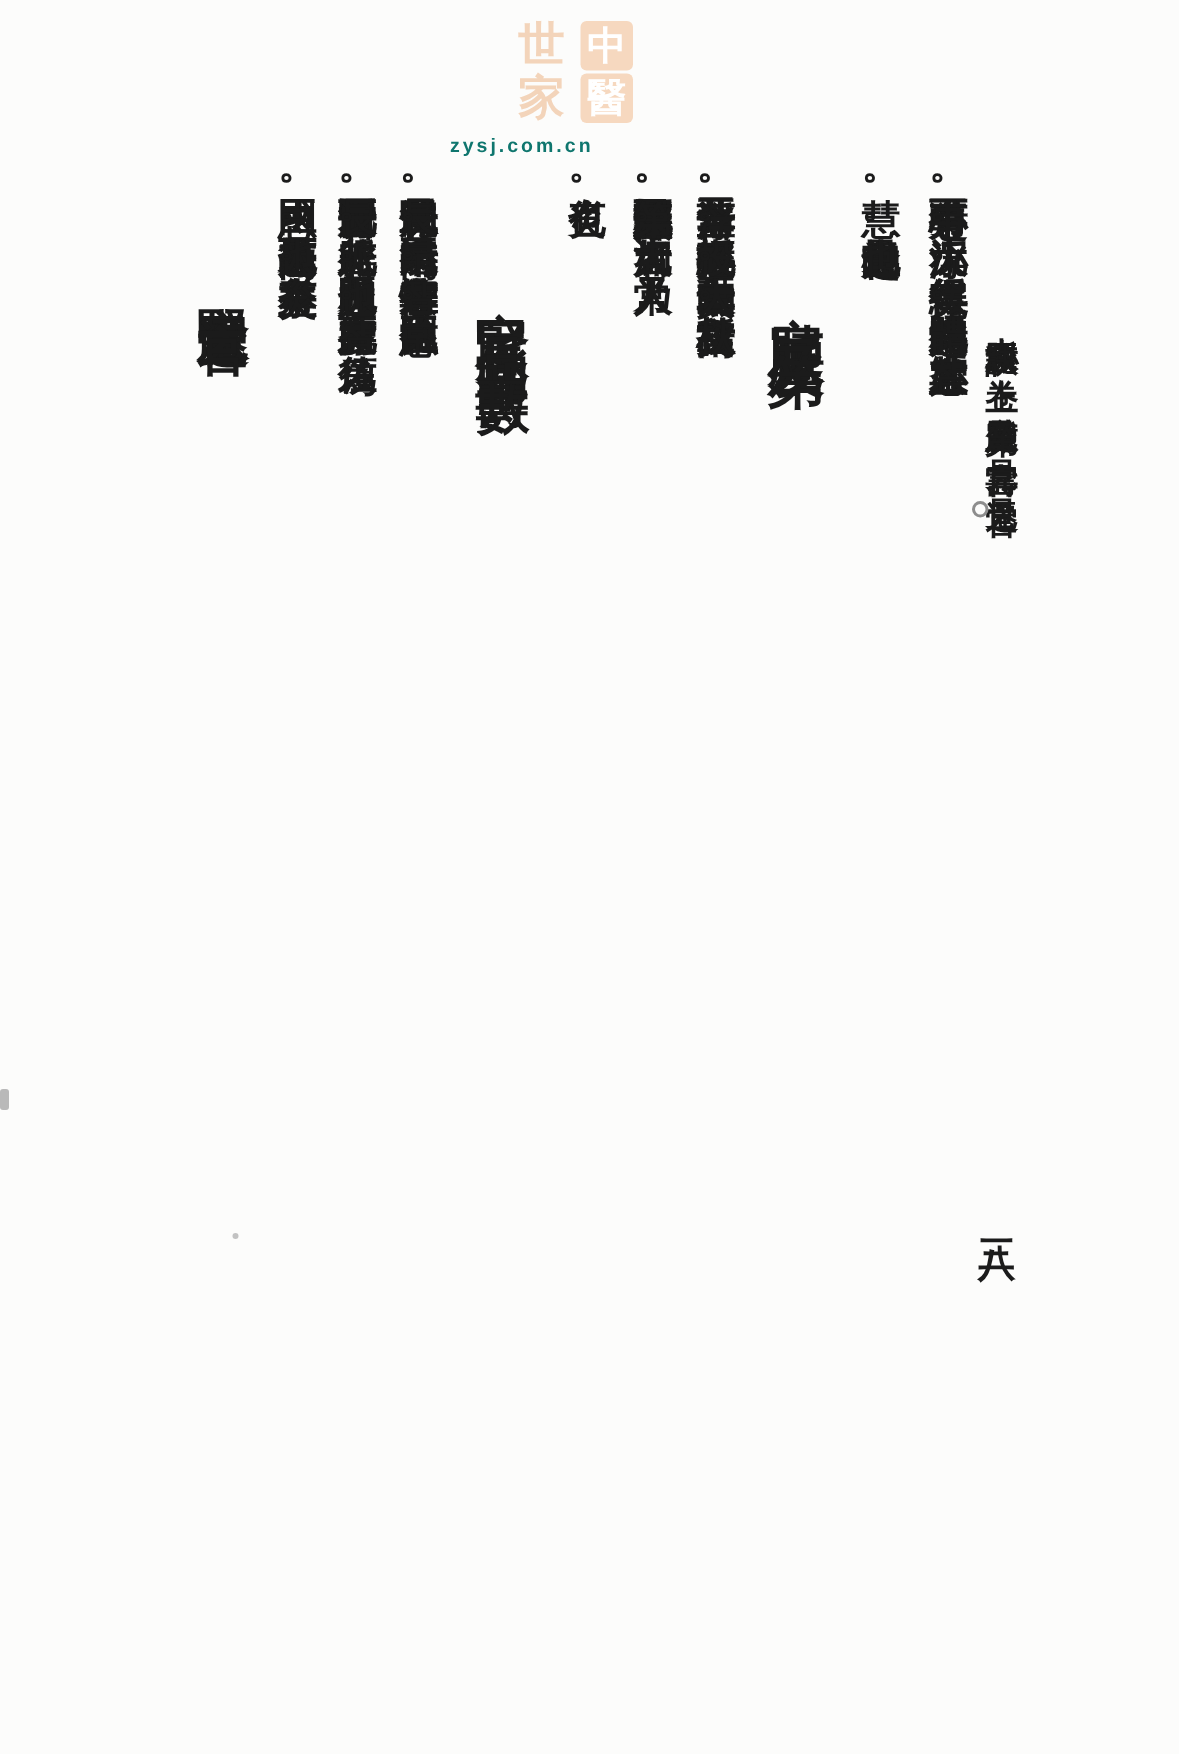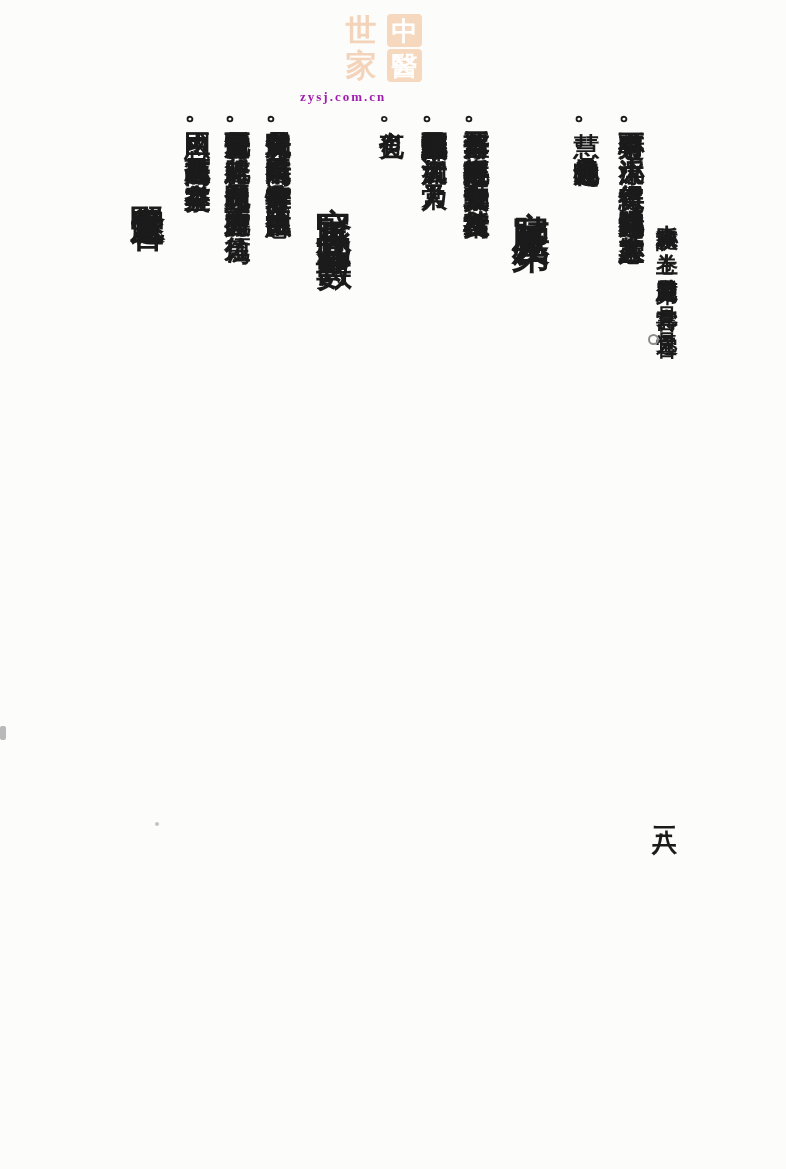--- a/index.html
+++ b/index.html
@@ -55,22 +55,22 @@
   .seal-sq span{
     color:#ffffff;font-size:26px;font-weight:bold;line-height:1;
     font-family:"DejaVu Serif", serif;
   }
   .seal-char{
     width:40px;height:33px;color:#f3d4ba;font-size:31px;font-weight:bold;line-height:1.05;
     text-align:center;font-family:"DejaVu Serif", serif;
   }
   .seal-url{
     margin-top:3px;
-    color:#a21caf;font-size:13px;font-weight:bold;letter-spacing:2px;
-    font-family:Liberation Serif, serif;
+    color:#0f766e;font-size:13px;font-weight:bold;letter-spacing:2px;
+    font-family:Liberation Sans, sans-serif;
   }
   
   .speck{position:absolute;background:#9a9a9a;border-radius:50%;}
   .sp1{left:648px;top:334px;width:7px;height:7px;background:transparent;border:2px solid #8d8d8d;}
   .sp2{left:0px;top:726px;width:6px;height:14px;border-radius:2px;background:#b9b9b9;}
   .sp3{left:155px;top:822px;width:4px;height:4px;background:#c2c2c2;}
 </style>
 </head>
 <body>
 

